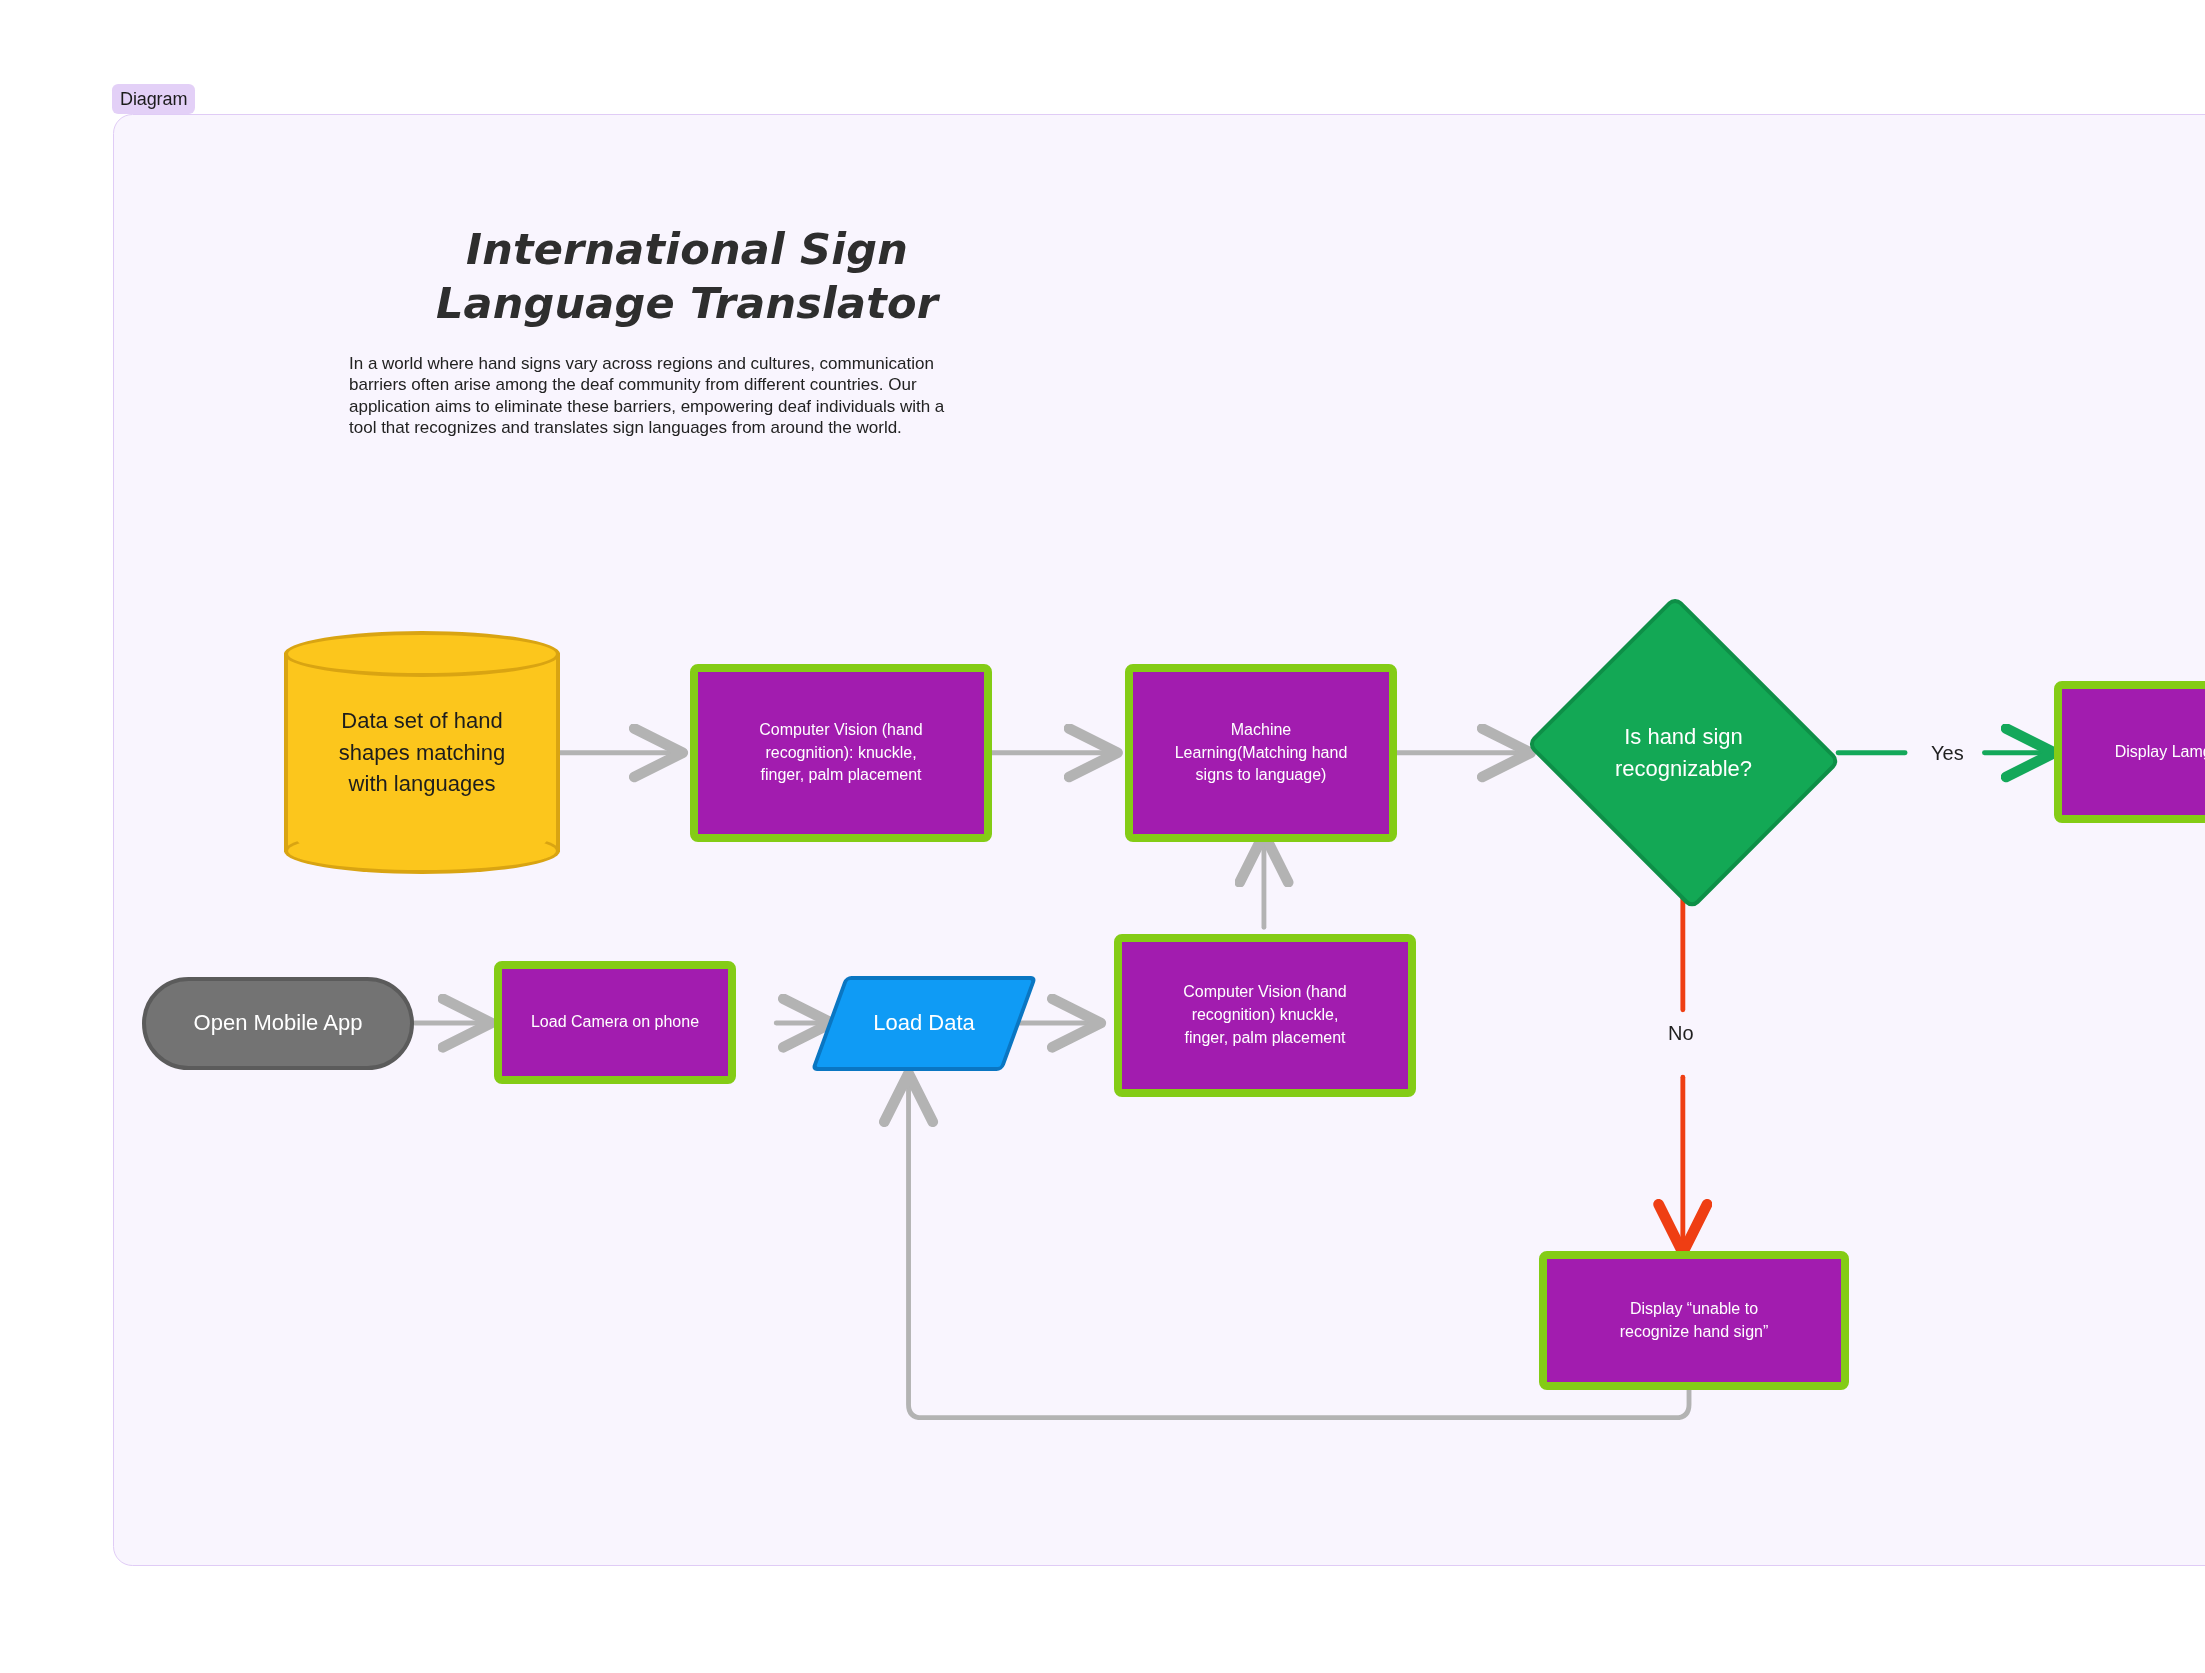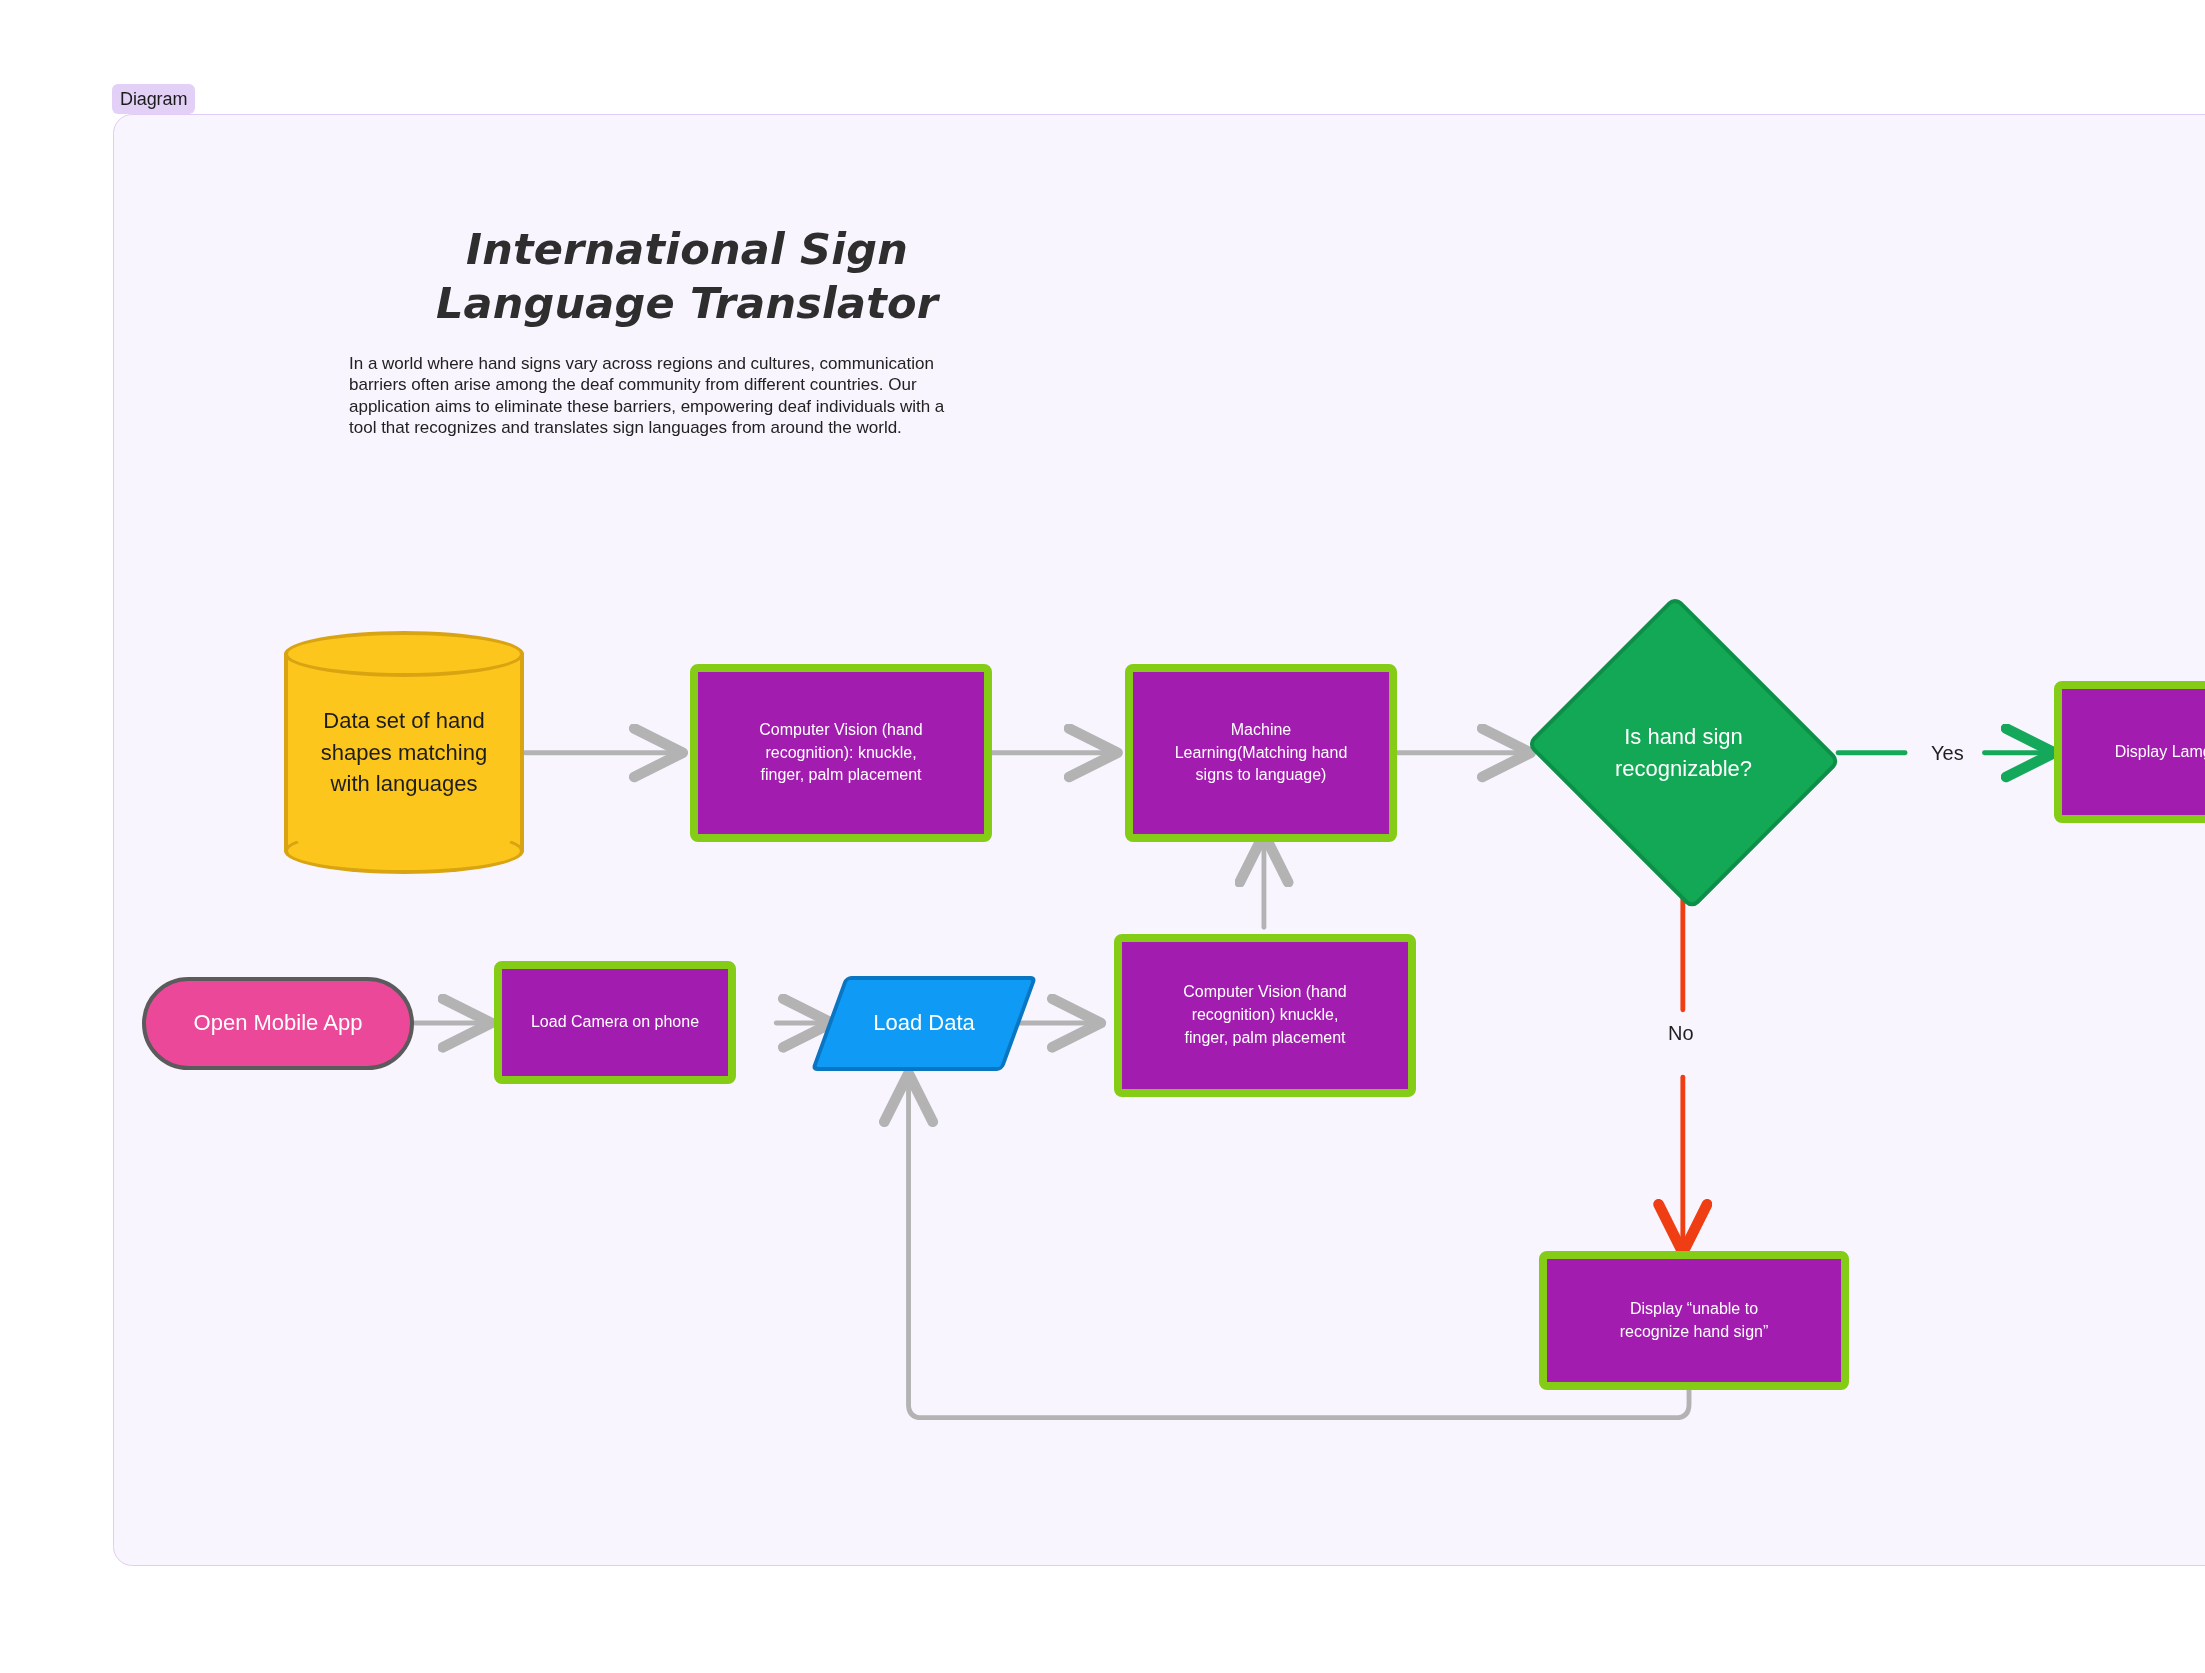--- a/index.html
+++ b/index.html
@@ -103,21 +103,21 @@
     background: #a21caf;
     border: 8px solid #84cc16;
     border-radius: 8px;
     color: #ffffff;
     font-size: 16px;
     line-height: 1.42;
   }
 
   
   .n-terminator {
-    background: #ec4899;
+    background: #737373;
     border: 4px solid #5B5B5B;
     border-radius: 88px;
     color: #ffffff;
     font-size: 22px;
     line-height: 1.4;
   }
 
   
   .n-data {
     background: transparent;
@@ -244,21 +244,21 @@
 
   <path d="M2866,2103 L2866,1902" fill="none" stroke="#B3B3B3" stroke-width="11" stroke-linecap="round" marker-end="url(#ar-gray)"></path>
 
   <path d="M3830,3152 L3830,3185 Q3830,3215 3800,3215 L2090,3215 Q2060,3215 2060,3185 L2060,2445" fill="none" stroke="#B3B3B3" stroke-width="11" stroke-linecap="round" marker-end="url(#ar-gray)"></path>
 </svg>
 
 <div class="edge-label" style="left:1931px; top:743px;">Yes</div>
 
 <div class="edge-label" style="left:1668px; top:1023px;text-align:right;">No</div>
 
-<div class="node n-database" style="left:284px; top:636px; width:240px; height:233px;">
+<div class="node n-database" style="left:284px; top:636px; width:276px; height:233px;">
   <div class="cyl-body"></div>
   <div class="cyl-bottom"></div>
   <div class="cyl-top"></div>
   <span class="label">Data set of hand
 shapes matching
 with languages</span>
 </div>
 
 <div class="node n-process" style="left:690px; top:664px; width:302px; height:178px;">
   <span class="label">Computer Vision (hand

